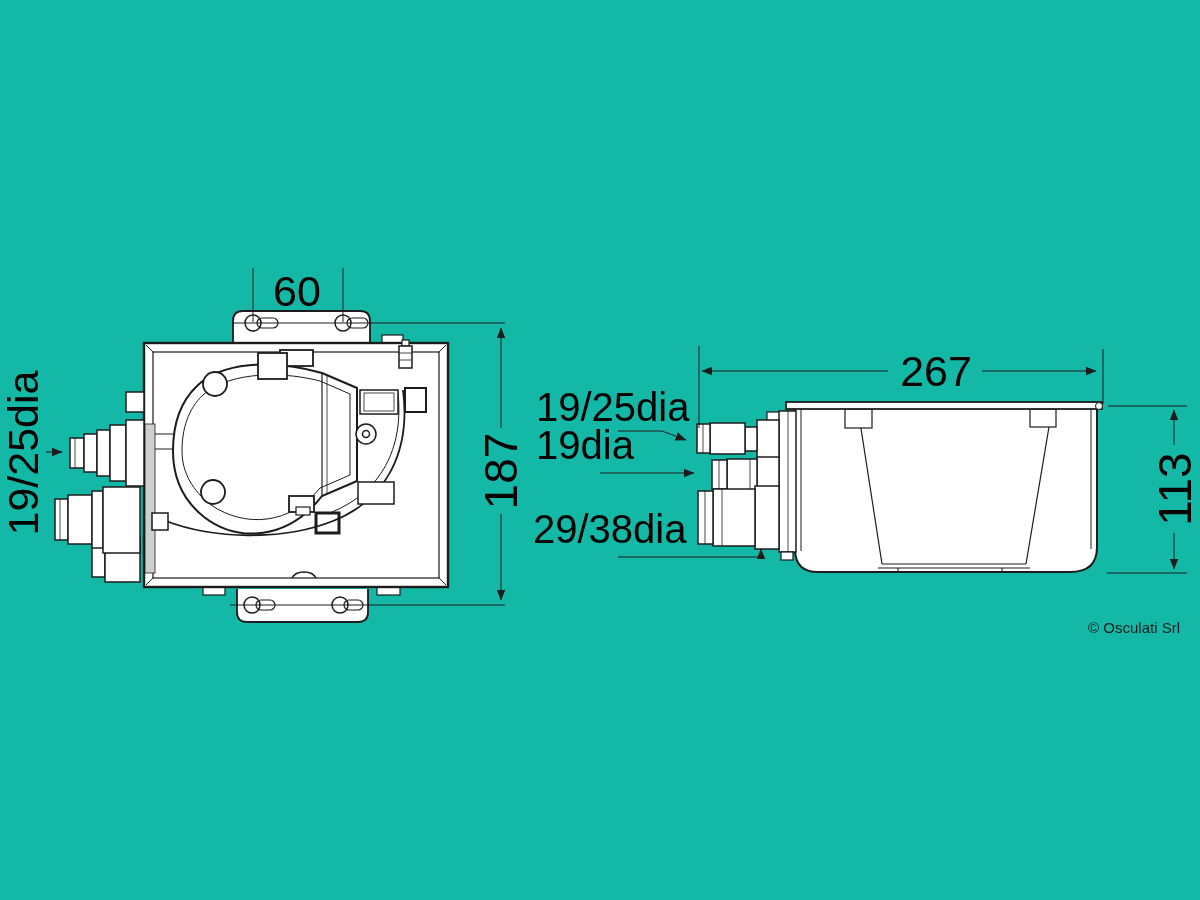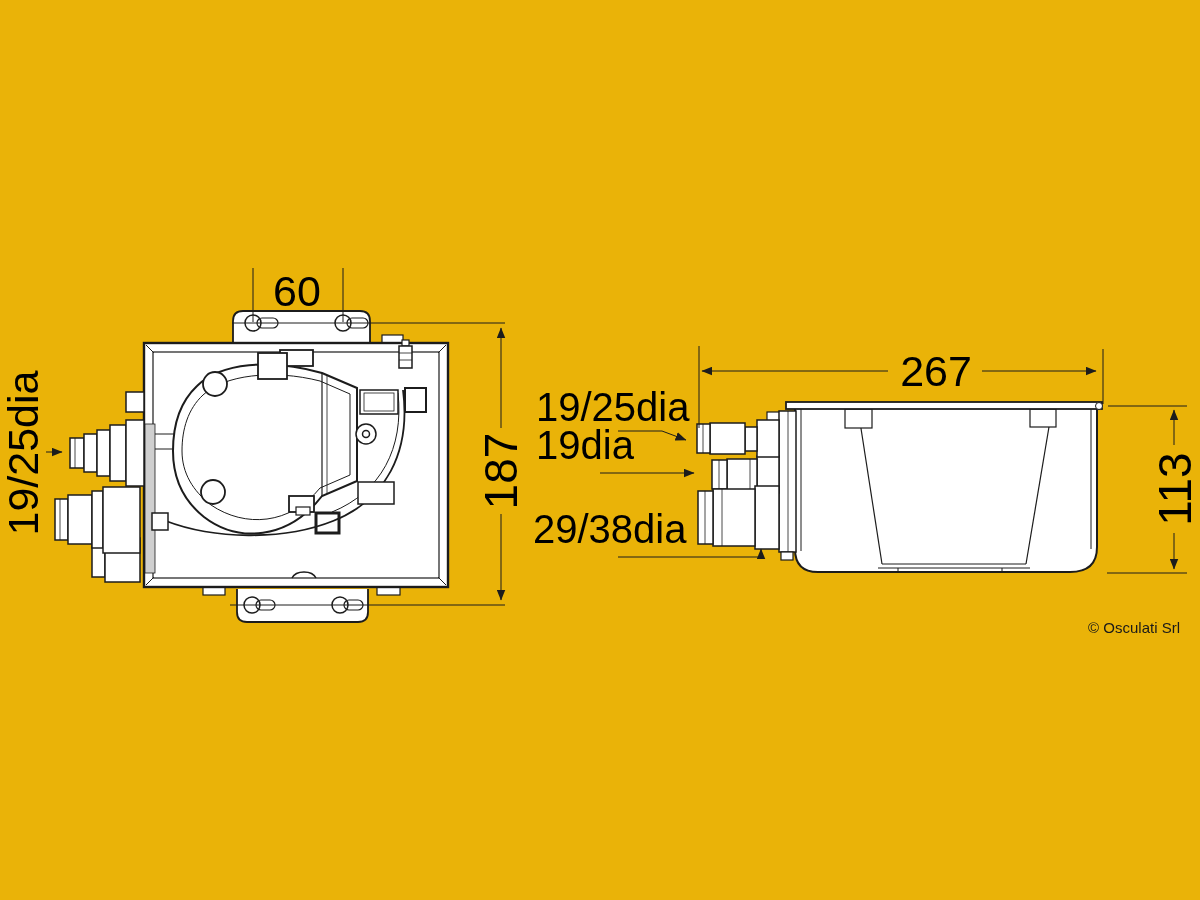--- a/index.html
+++ b/index.html
@@ -1,16 +1,16 @@
 <!DOCTYPE html>
 <html><head>
 <meta charset="utf-8">
 <style>
   html,body{margin:0;padding:0;background:#ffffff;}
-  .stage{position:relative;width:1200px;height:900px;background:#eab308;overflow:hidden;
+  .stage{position:relative;width:1200px;height:900px;background:#14b8a6;overflow:hidden;
          font-family:"Liberation Sans", sans-serif;}
   svg{display:block;}
   .ln  {stroke:#1c1c1c;fill:none;}
   .w25 {stroke-width:2.4;}
   .w2  {stroke-width:2;}
   .w18 {stroke-width:1.8;}
   .w15 {stroke-width:1.5;}
   .w12 {stroke-width:1.2;}
   .w1  {stroke-width:1;}
   .w08 {stroke-width:0.8;}

